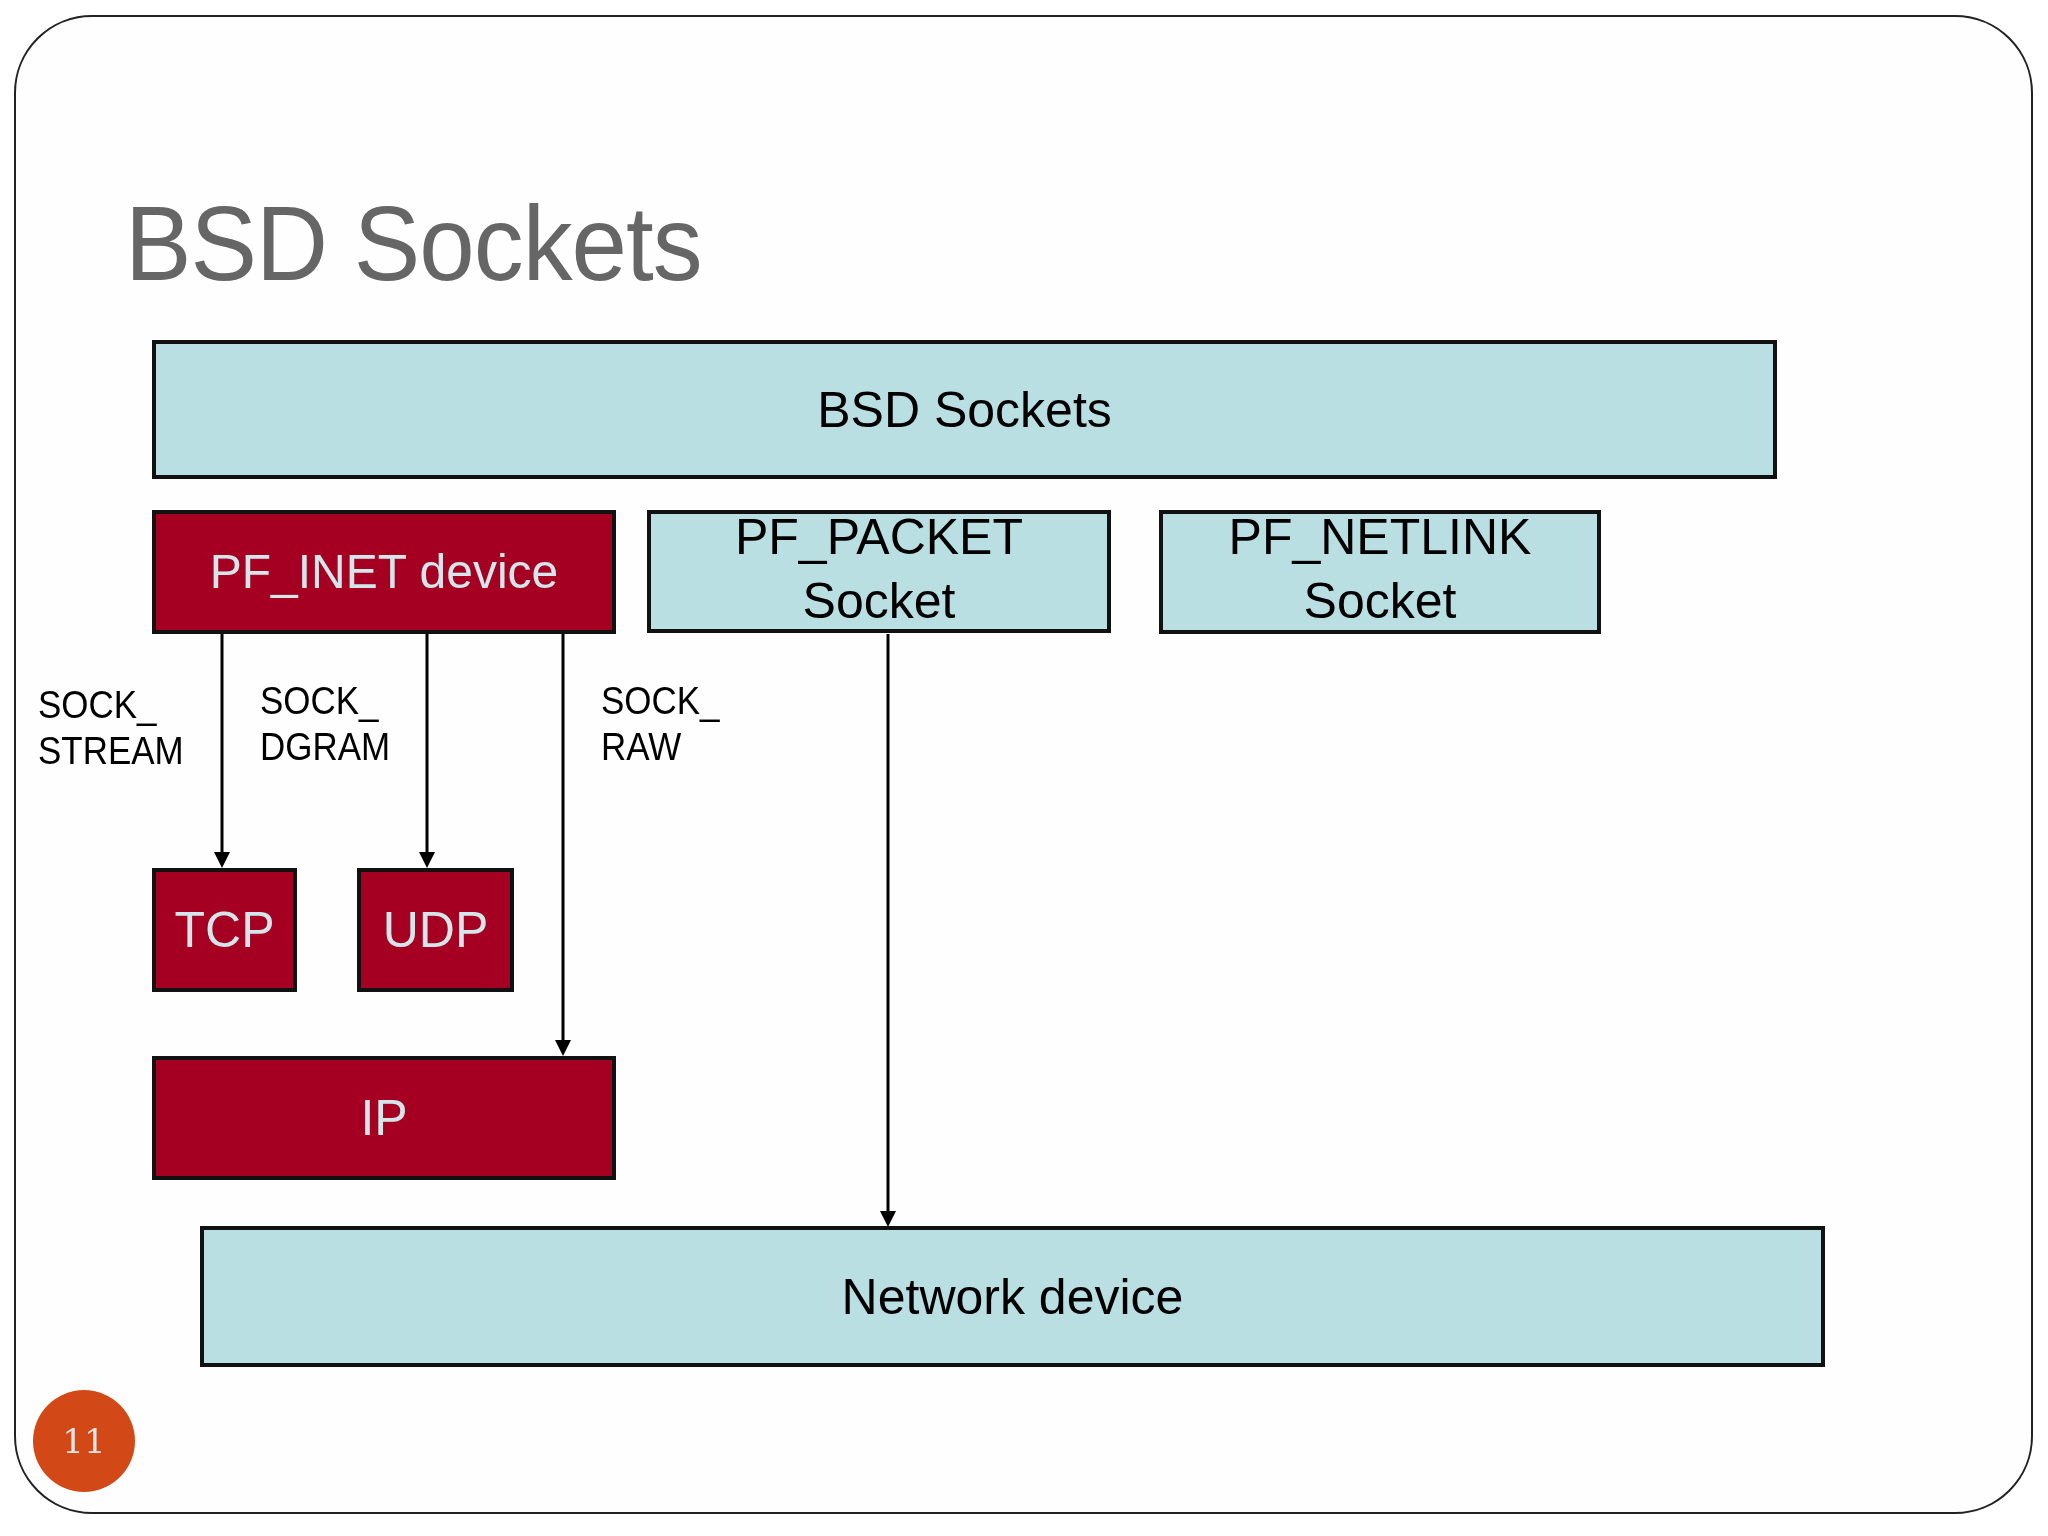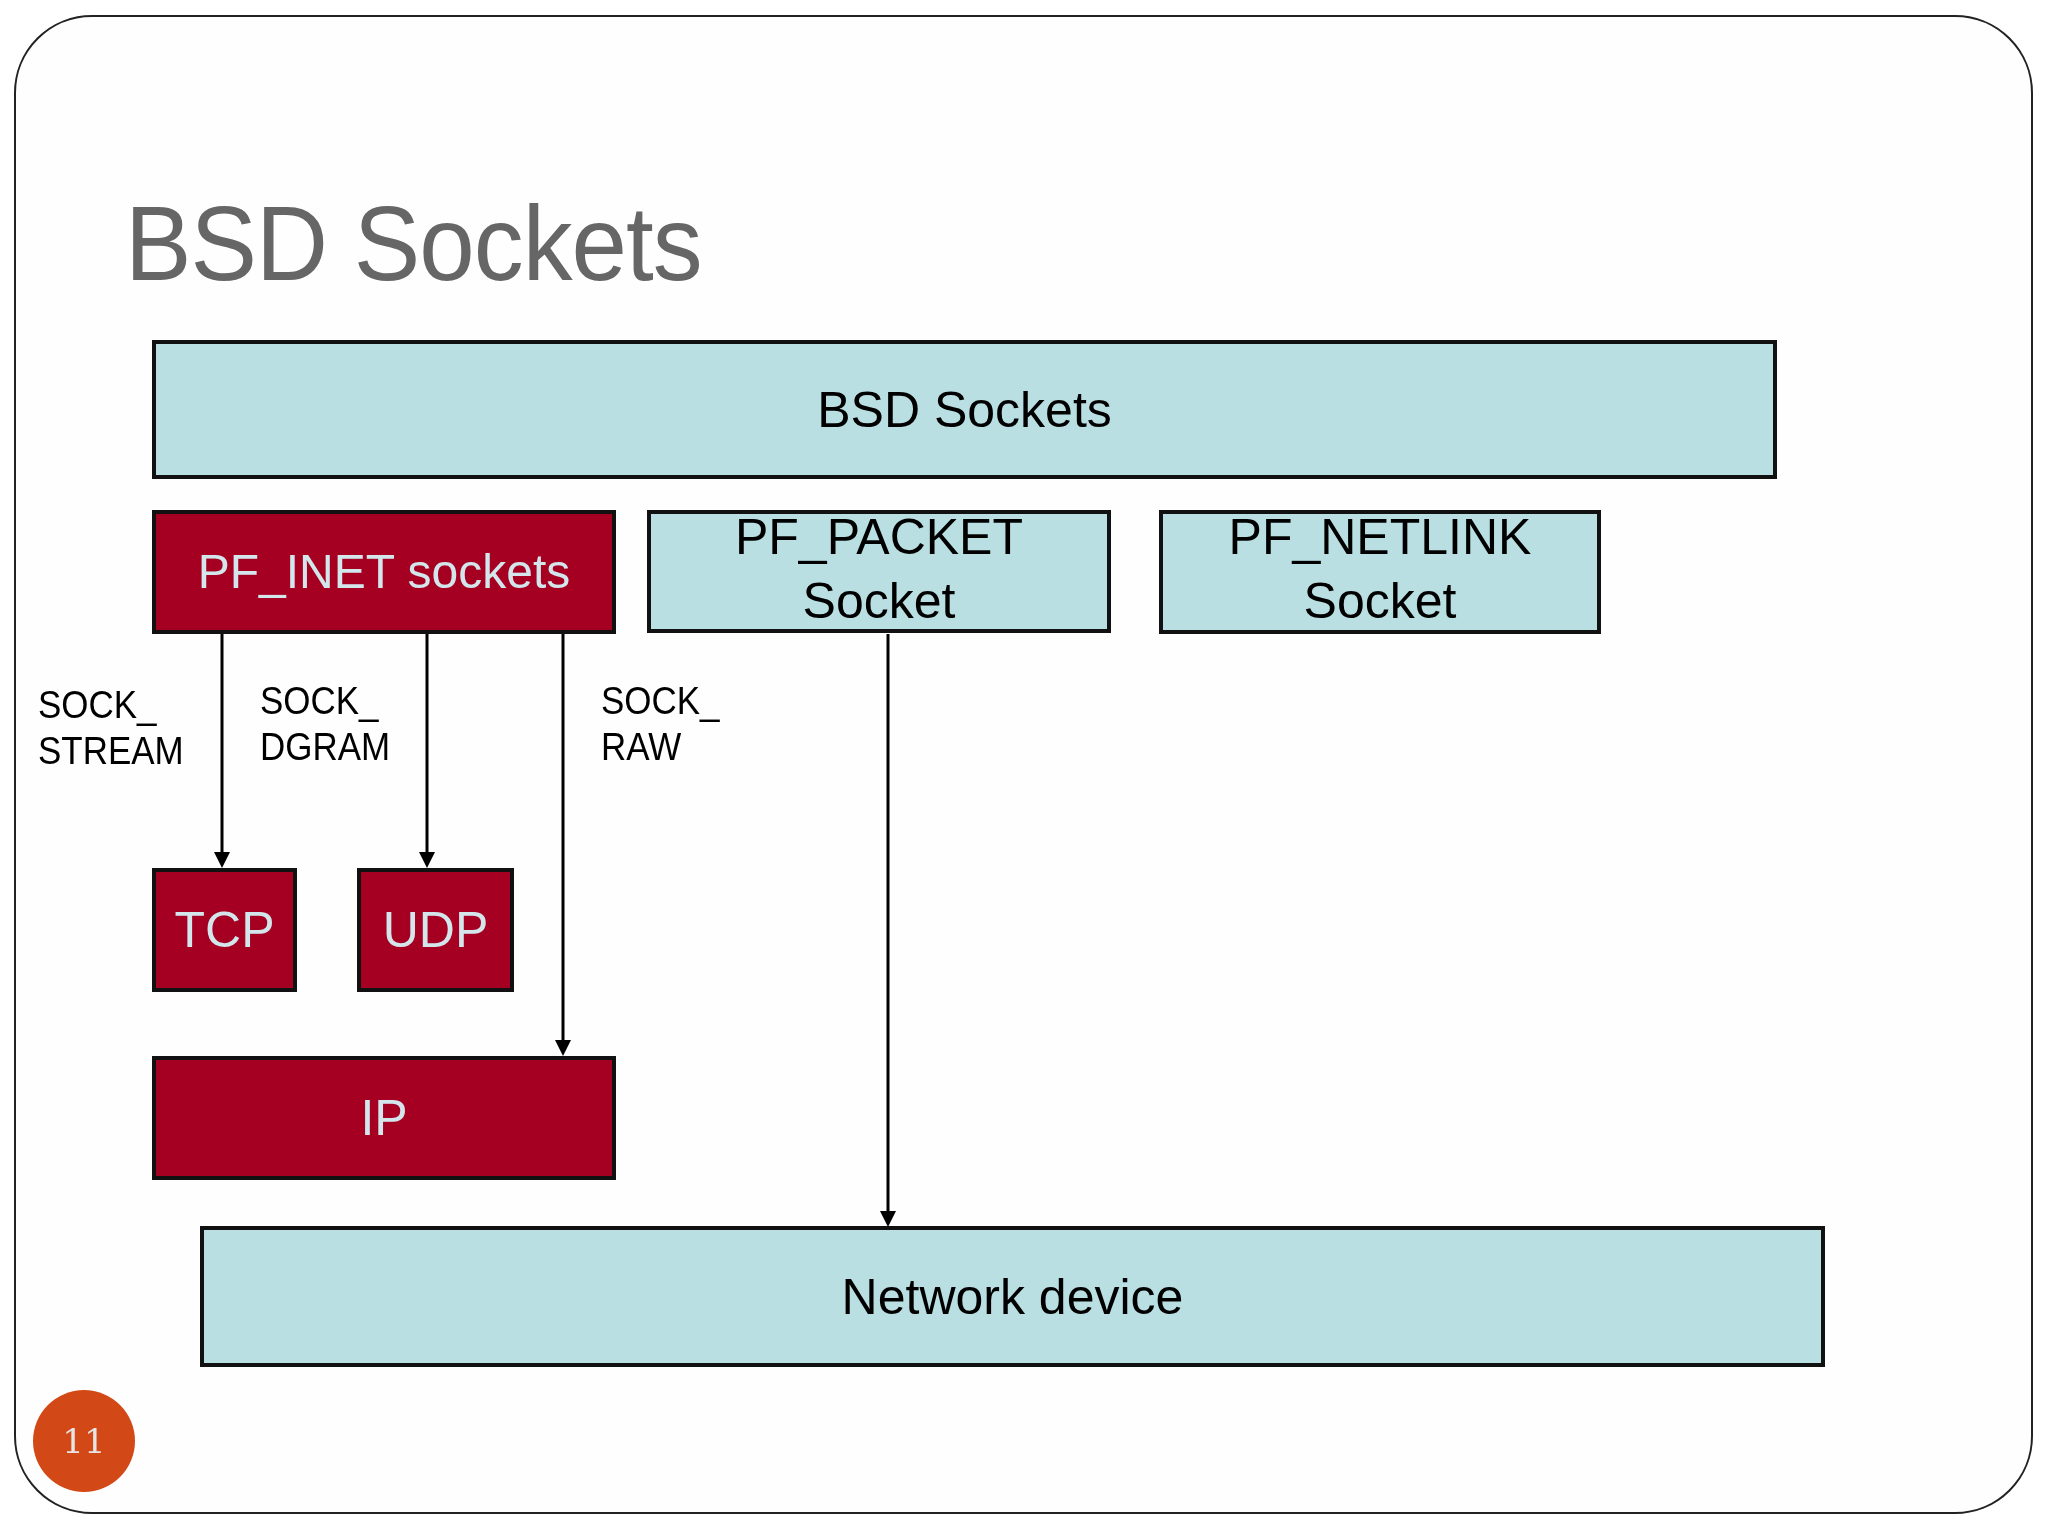--- a/index.html
+++ b/index.html
@@ -20,21 +20,21 @@
 
 <div class="slide-frame"></div>
 
 <div class="title">BSD Sockets</div>
 
 <div class="box blue" style="left:152px; top:340px; width:1625px; height:139px;">
   <span>BSD Sockets</span>
 </div>
 
 <div class="box red" style="left:152px; top:510px; width:464px; height:124px; font-size:48px;">
-  <span>PF_INET sockets</span>
+  <span>PF_INET device</span>
 </div>
 
 <div class="box blue" style="left:647px; top:510px; width:464px; height:123px;">
   <div class="two-line">
     <span>PF_PACKET</span>
     <span>Socket</span>
   </div>
 </div>
 
 <div class="box blue" style="left:1159px; top:510px; width:442px; height:124px;">

